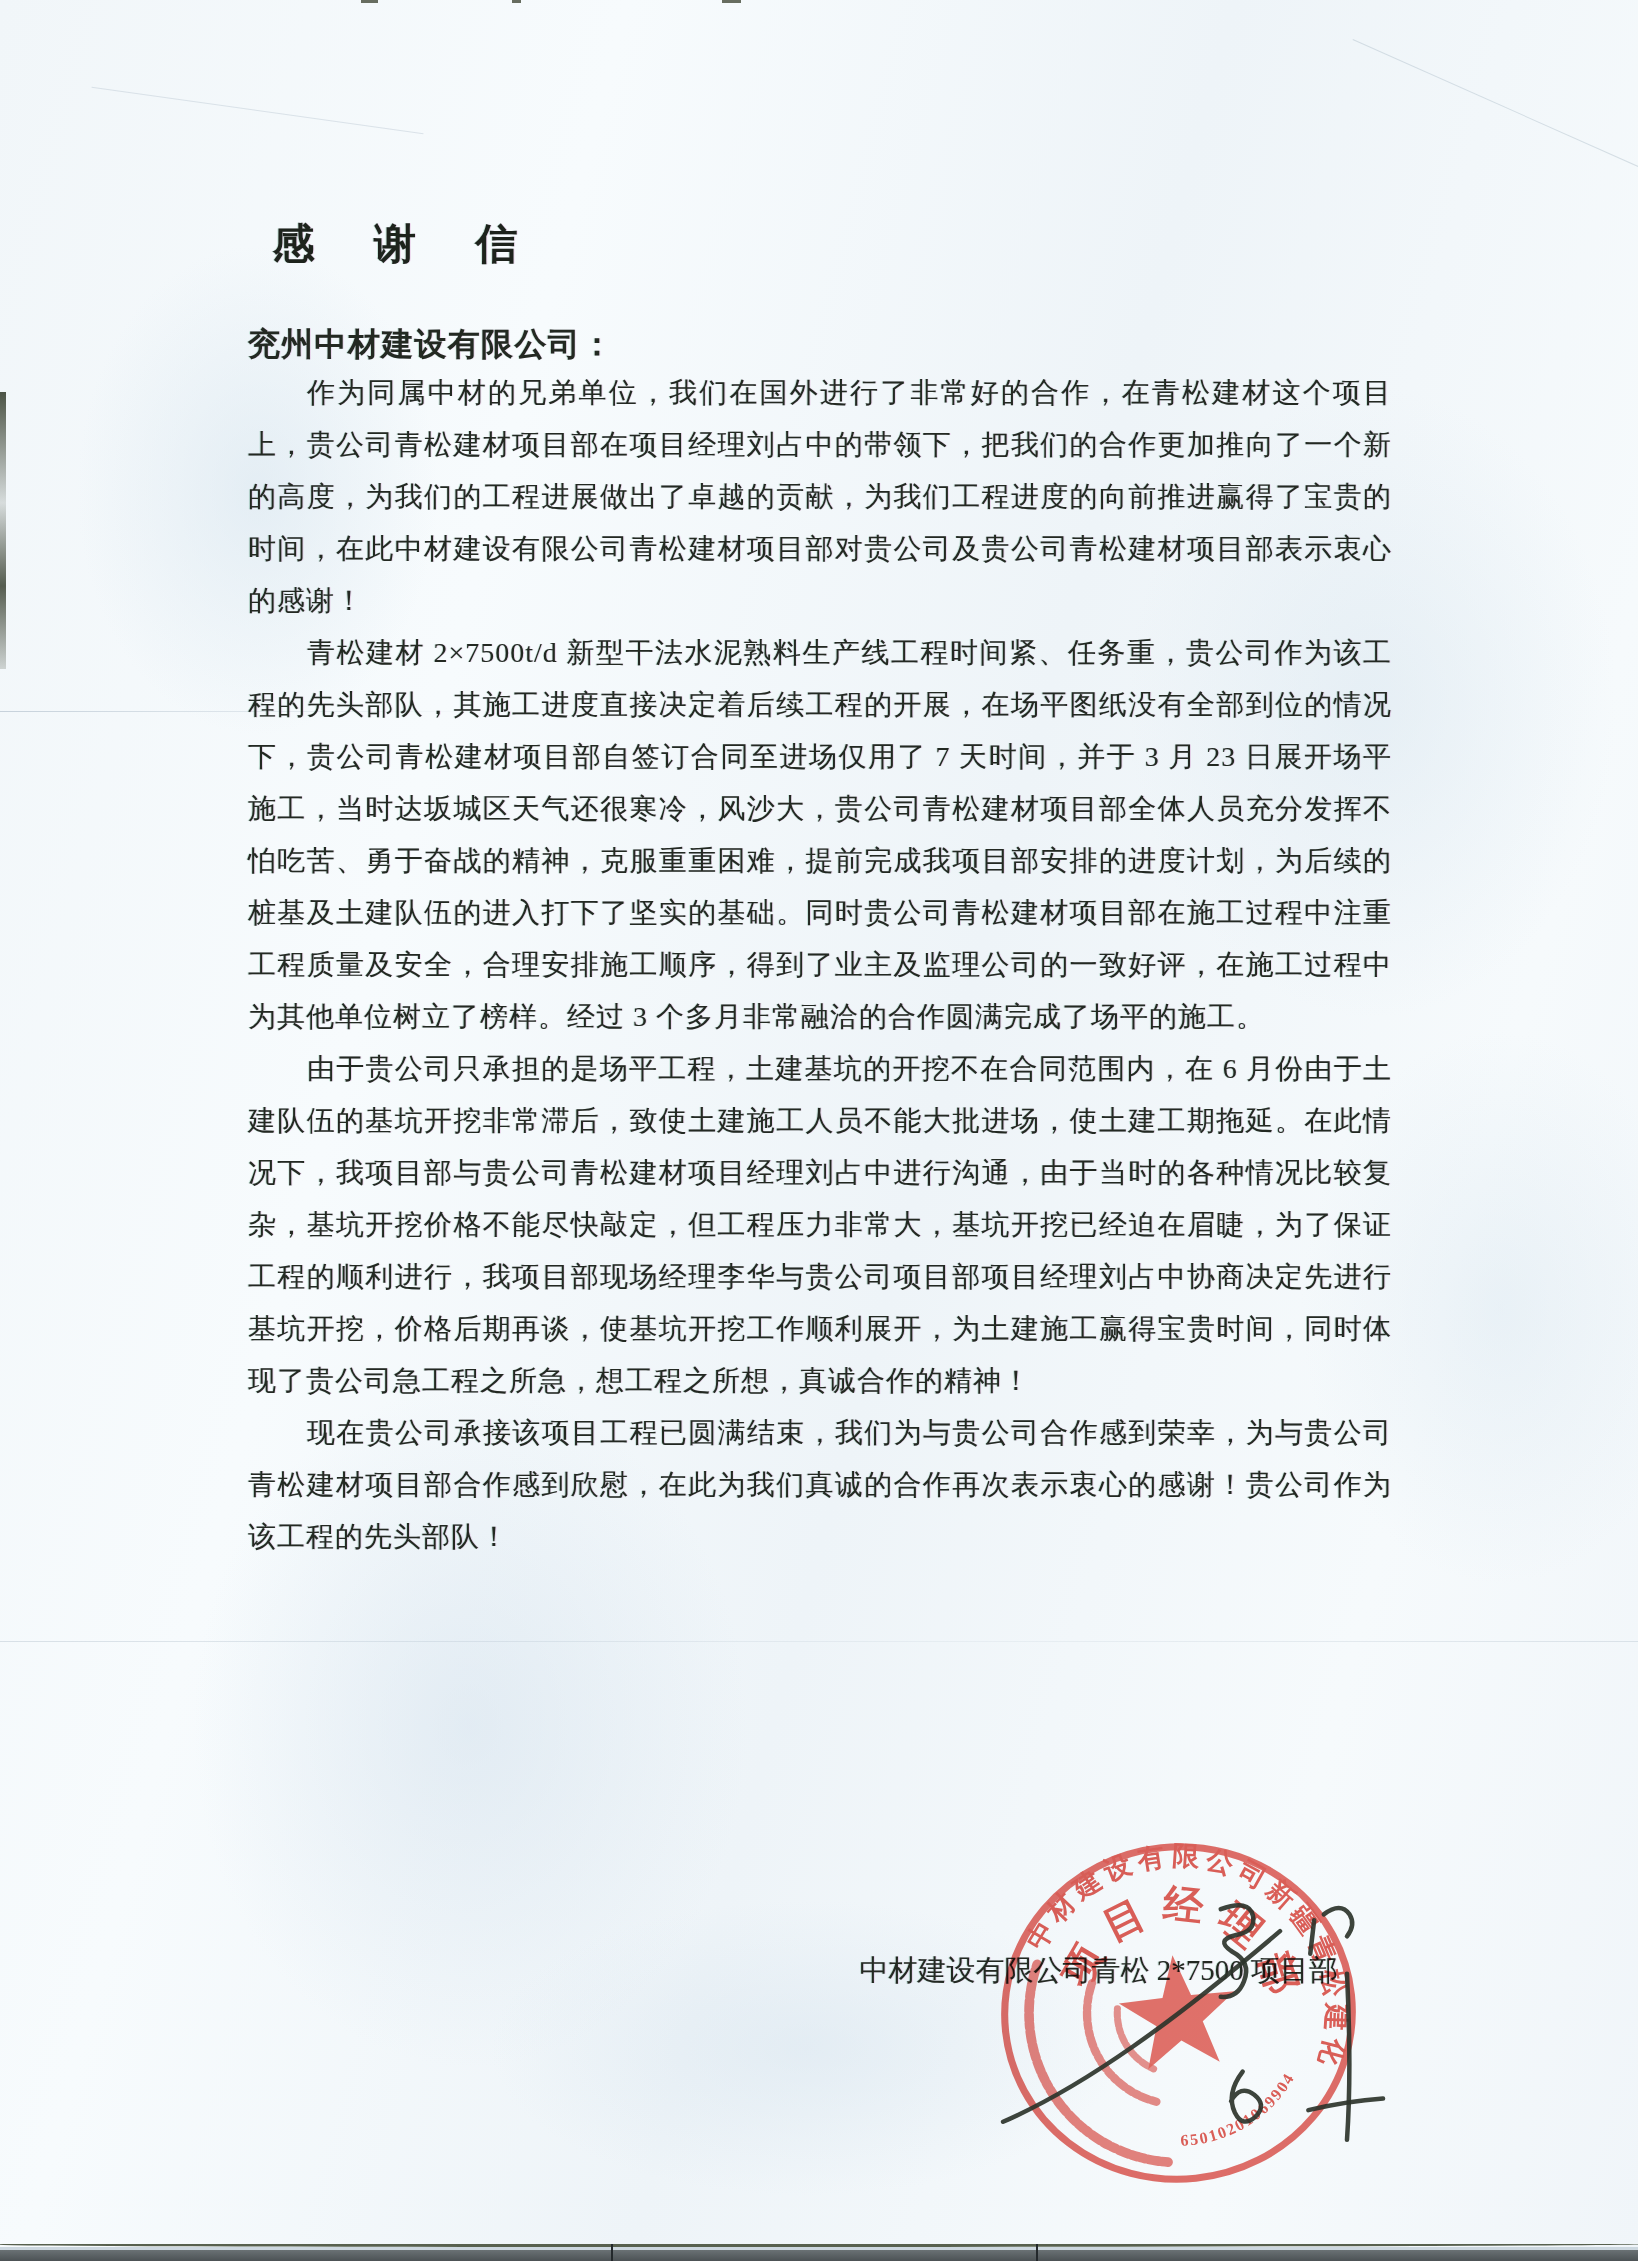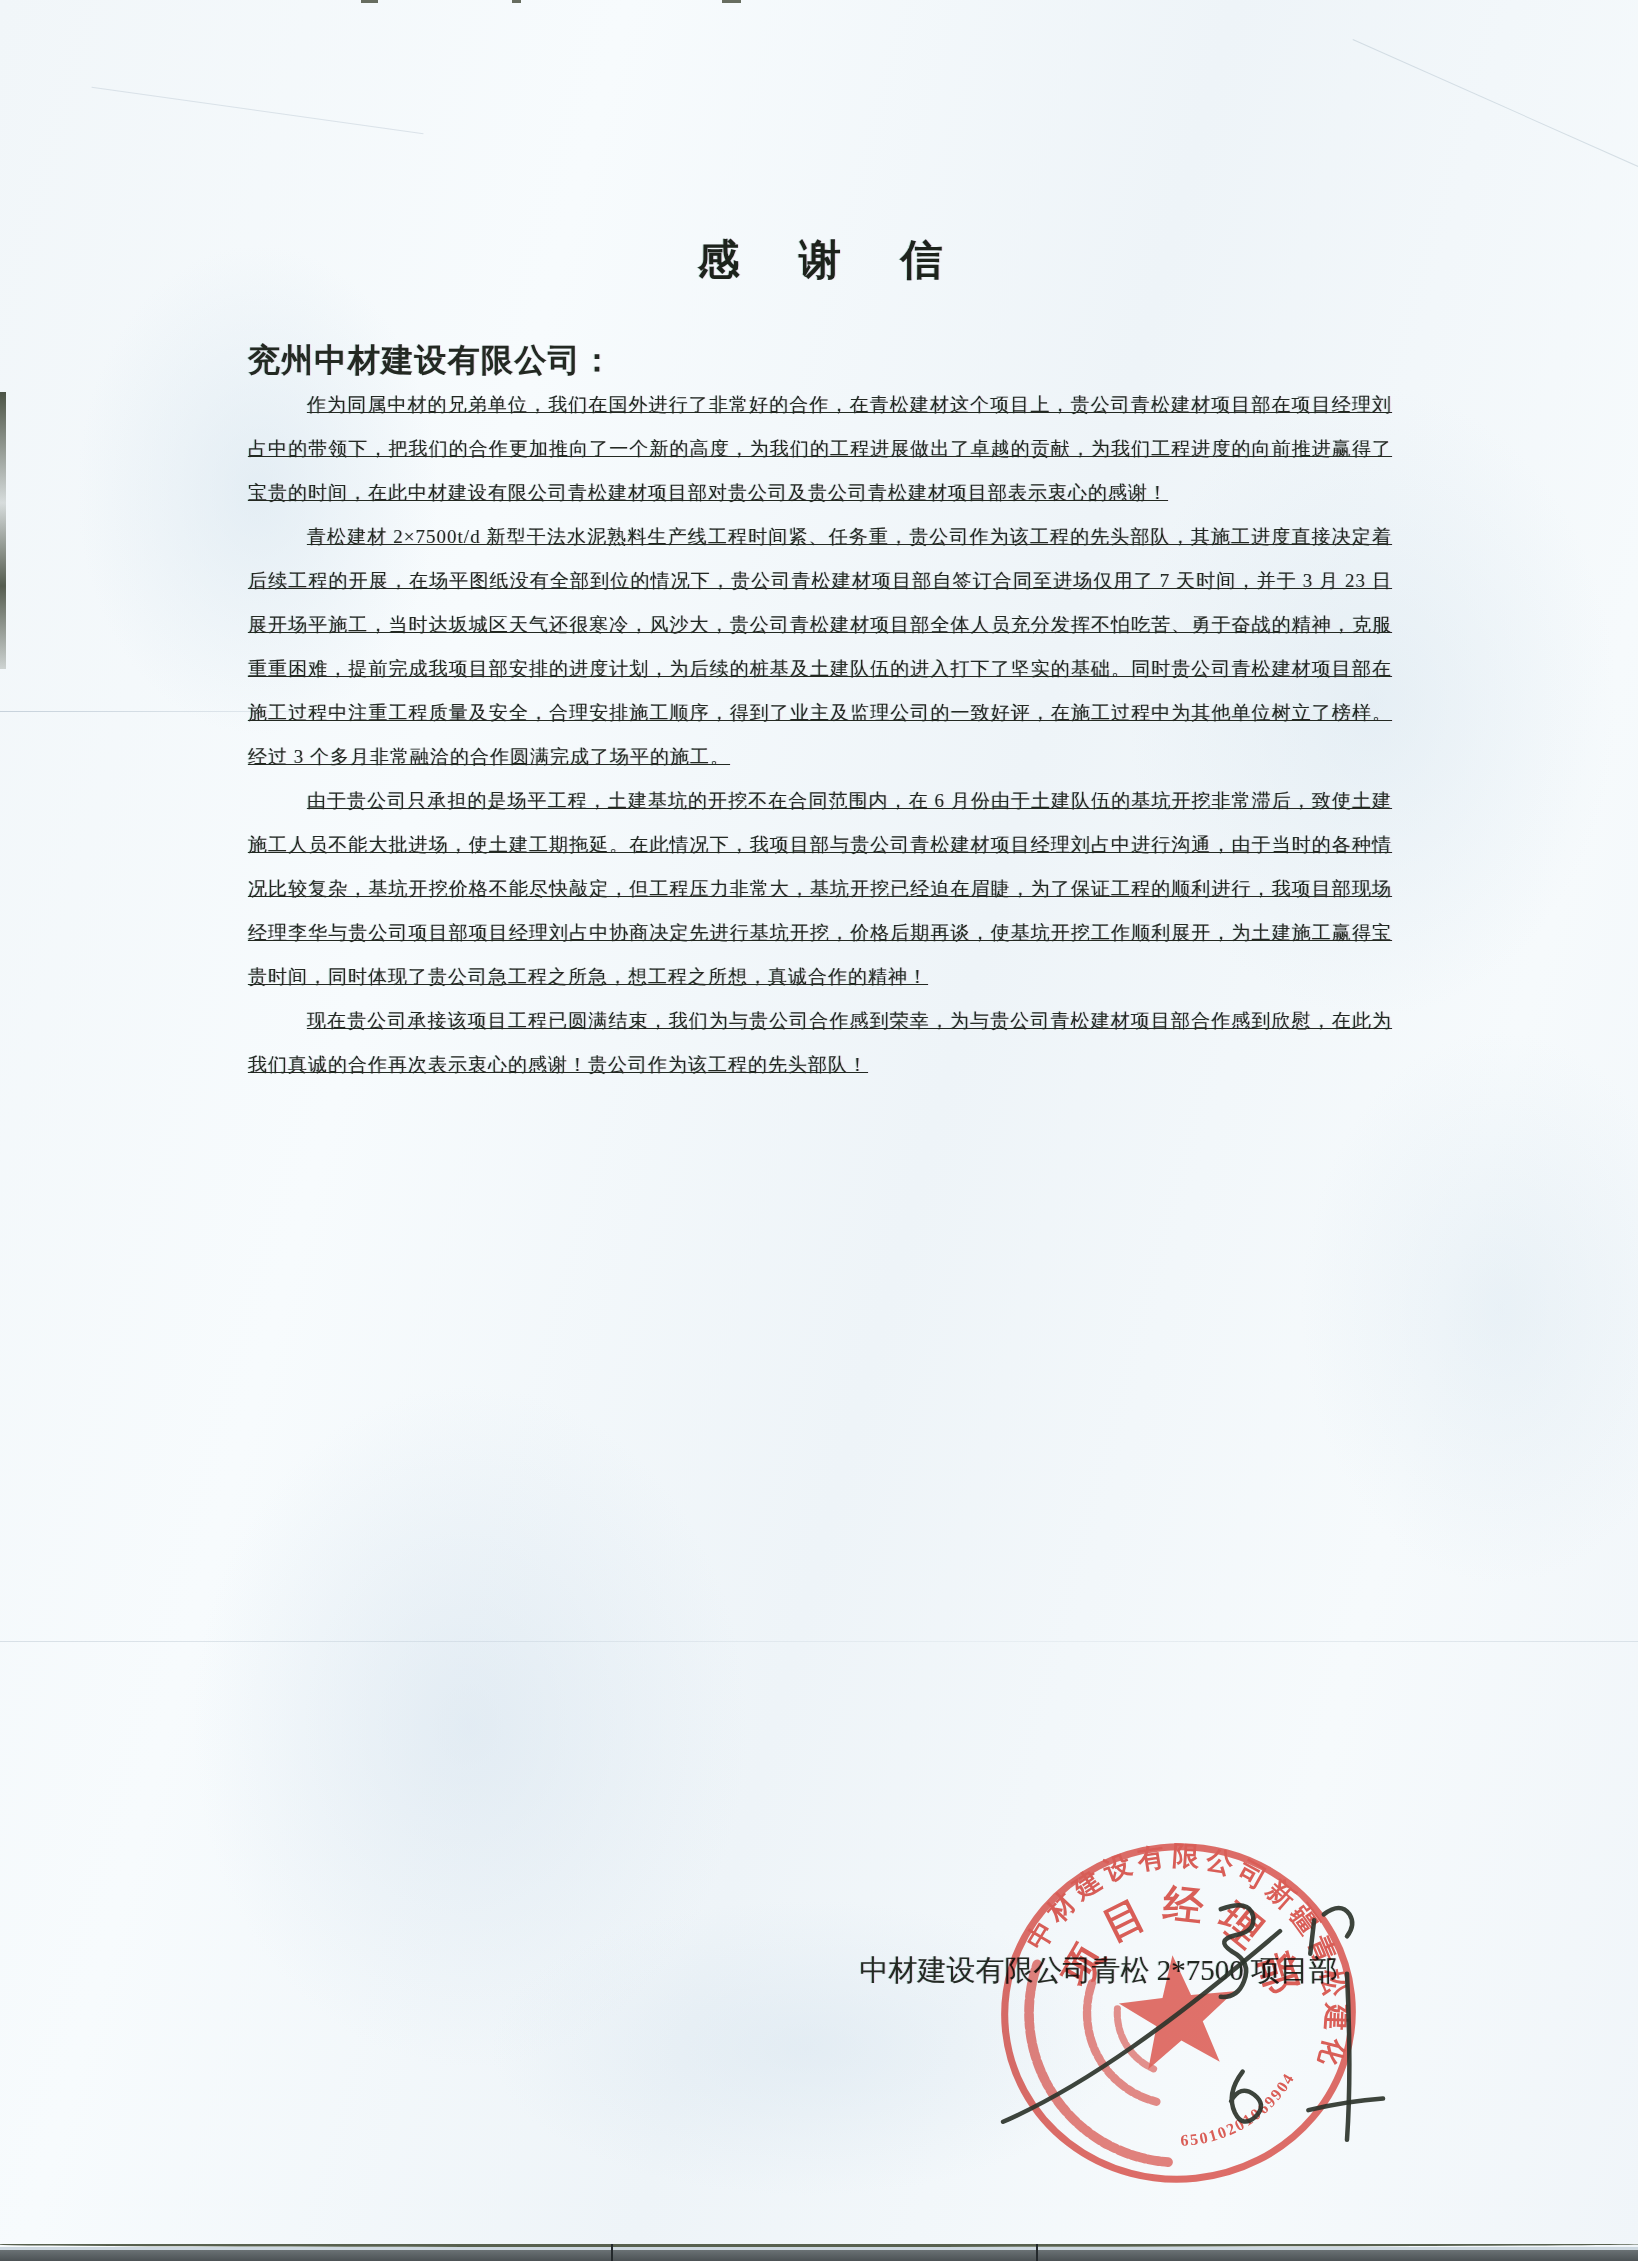--- a/index.html
+++ b/index.html
@@ -33,38 +33,37 @@
   .speck-2 { left:512px;  width:9px; }
   .speck-3 { left:722px; width:19.3px; }
 
   
   .content {
     position:absolute; left:248px; right:247px; top:0;
     color:#232922;
     text-shadow:0.9px 0 0 rgba(185,45,160,.16), -0.9px 0 0 rgba(25,145,85,.2);
   }
   .title {
-    margin:16px; padding-top:216px;
-    text-align:center;
+    margin:0; padding-top:216px;
+    text-align:left;
     font-size:42px; font-weight:bold;
     letter-spacing:24.5px; text-indent:24.5px;
     color:#1d231c;
   }
   .salutation {
     margin:51px 0 0 0;
     font-size:32px; font-weight:bold;
     letter-spacing:1.3px;
   }
   .para {
     margin:0;
-    font-size:19px; line-height:44px;
+    font-size:28px; line-height:52px;
     text-align:justify;
     letter-spacing:1px;
     text-indent:59px;
-    text-decoration:underline;
   }
   .para:first-of-type { margin-top:11.6px; }
   .signoff {
     position:absolute; right:301px; top:1951px;
     font-size:29px; color:#232922; white-space:nowrap;
     text-shadow:0.9px 0 0 rgba(185,45,160,.16), -0.9px 0 0 rgba(25,145,85,.2);
   }
 
   
   .stamp { position:absolute; left:984px; top:1835px; width:389px; height:356px; mix-blend-mode:multiply; opacity:.92; }

